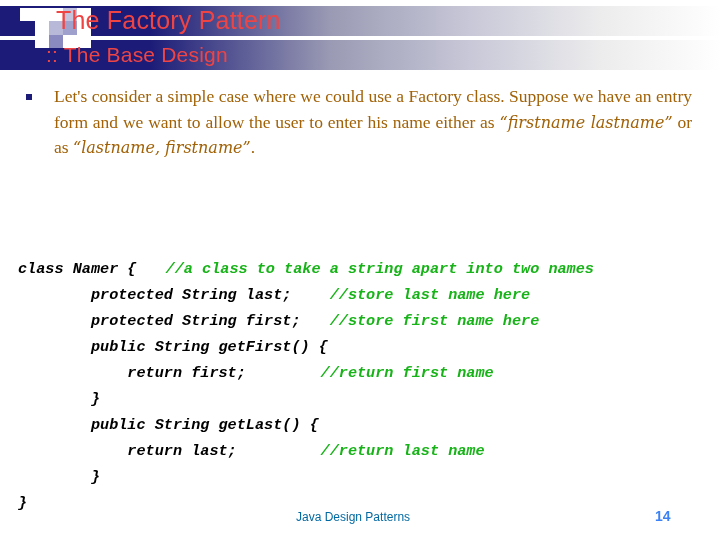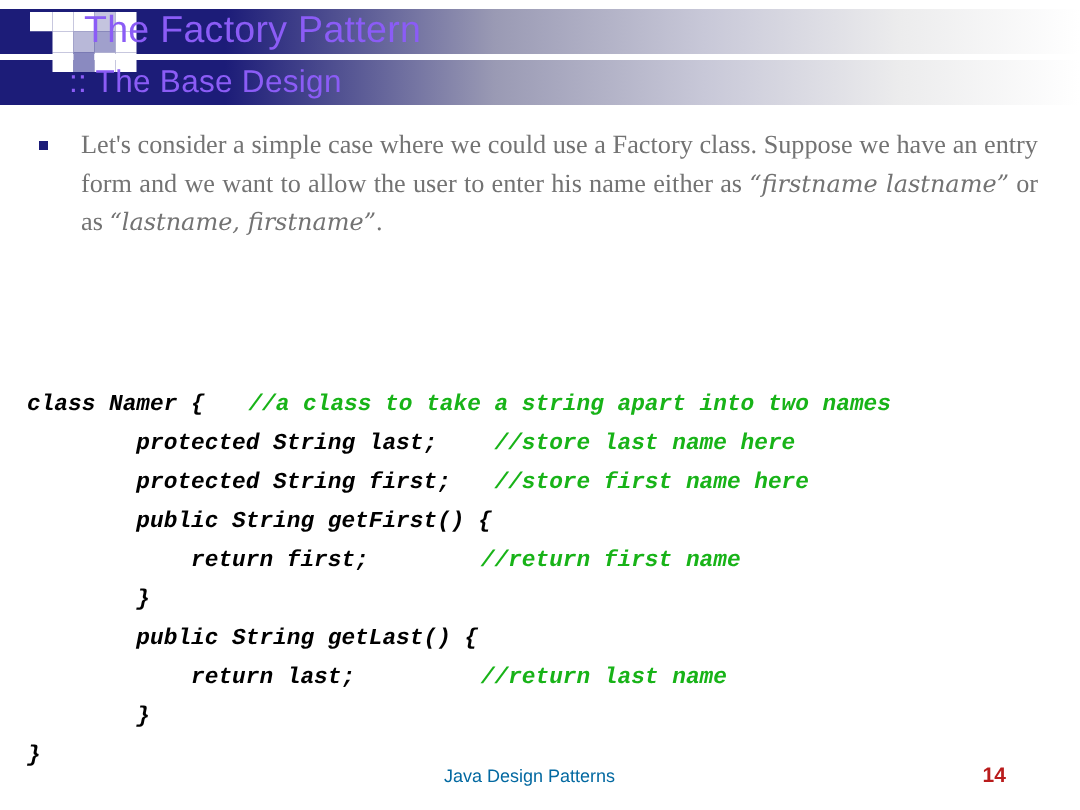--- a/index.html
+++ b/index.html
@@ -36,21 +36,21 @@
         #9a9ab4 330px,
         #c8c8d8 470px,
         #ececed 600px,
         #ffffff 720px);
   }
   #title-bar-1 { top: 6px;  }
   #title-bar-2 { top: 40px; }
 
   .title-text {
     position: absolute;
-    color: #8b5cf6;
+    color: #ef4444;
     font-family: "Liberation Sans", sans-serif;
     font-weight: normal;
     white-space: nowrap;
     letter-spacing: 0.2px;
   }
   #page-title {
     left: 56px;
     top: 5px;
     font-size: 25px;
     line-height: 30px;
@@ -85,21 +85,21 @@
     height: 6px;
     background: #1c1c78;
     margin-top: 10px;
     margin-right: 22px;
   }
   .bullet-text {
     flex: 1 1 auto;
     font-family: "Liberation Serif", serif;
     font-size: 17.5px;
     line-height: 25.5px;
-    color: #737373;
+    color: #a16207;
     text-align: justify;
     text-justify: inter-word;
   }
   .bullet-text .emph {
     font-style: italic;
     font-family: "DejaVu Serif", serif;
     font-size: 16px;
   }
 
   
@@ -128,21 +128,21 @@
     font-size: 12px;
     color: #0369a1;
   }
   #footer-pagenum {
     position: absolute;
     left: 655px;
     top: 508px;
     font-family: "Liberation Sans", sans-serif;
     font-size: 14px;
     font-weight: bold;
-    color: #b91c1c;
+    color: #3b82f6;
   }
 </style>
 </head>
 <body>
 
 <div id="header">
 
   <div class="title-bar" id="title-bar-1"></div>
   <div class="title-bar" id="title-bar-2"></div>
 

